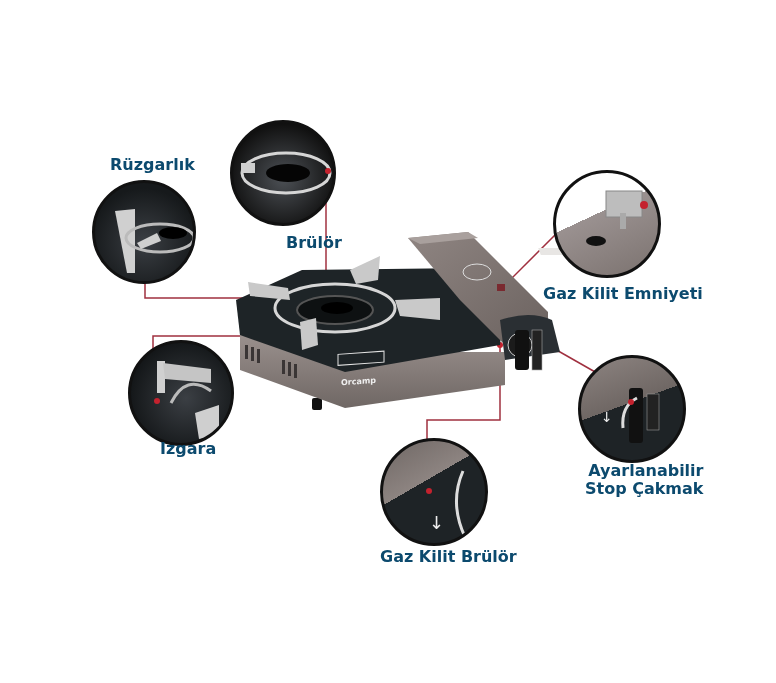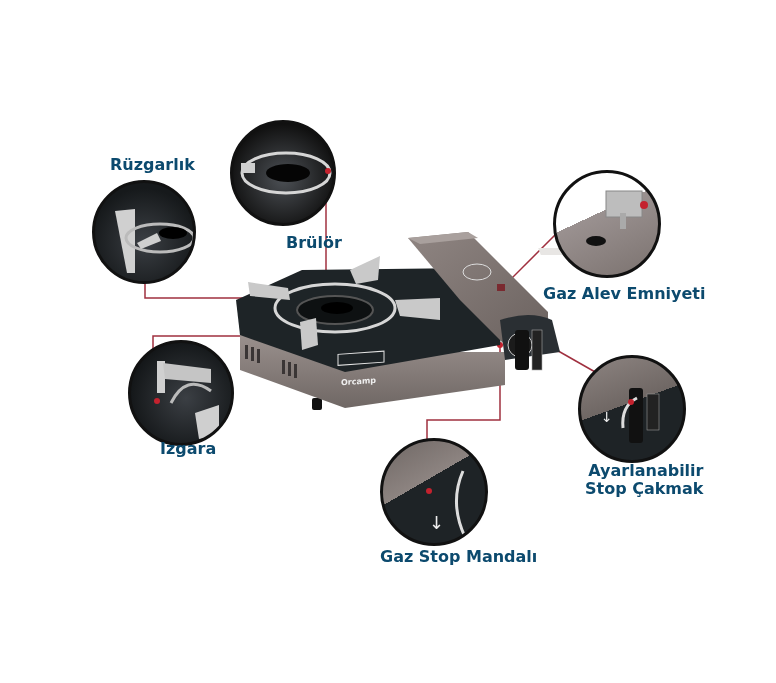--- a/index.html
+++ b/index.html
@@ -134,19 +134,19 @@
 <div class="circle" style="left:380px;top:438px;width:108px;height:108px;background:linear-gradient(150deg,#6f6764 0%,#8d8481 40%,#1e2326 40%);">
   <svg width="108" height="108">
       <path d="M80,30 Q66,62 82,96" stroke="#ddd" stroke-width="3" fill="none"></path>
       <text x="46" y="88" font-size="18" fill="#eee">↓</text>
       <circle cx="46" cy="50" r="3" fill="#c4222e"></circle>
     </svg>
 </div>
 
 <div class="label" style="left:110px;top:156px;">Rüzgarlık</div>
 <div class="label" style="left:262px;top:234px;margin-left:24px;">Brülör</div>
-<div class="label" style="left:543px;top:285px;">Gaz Alev Emniyeti</div>
+<div class="label" style="left:543px;top:285px;">Gaz Kilit Emniyeti</div>
 <div class="label" style="left:160px;top:440px;">Izgara</div>
 <div class="label center" style="left:585px;top:462px;">
   <div>Ayarlanabilir</div>
   <div>Stop Çakmak</div>
 </div>
-<div class="label" style="left:380px;top:548px;">Gaz Stop Mandalı</div>
+<div class="label" style="left:380px;top:548px;">Gaz Kilit Brülör</div>
 
 </body></html>

